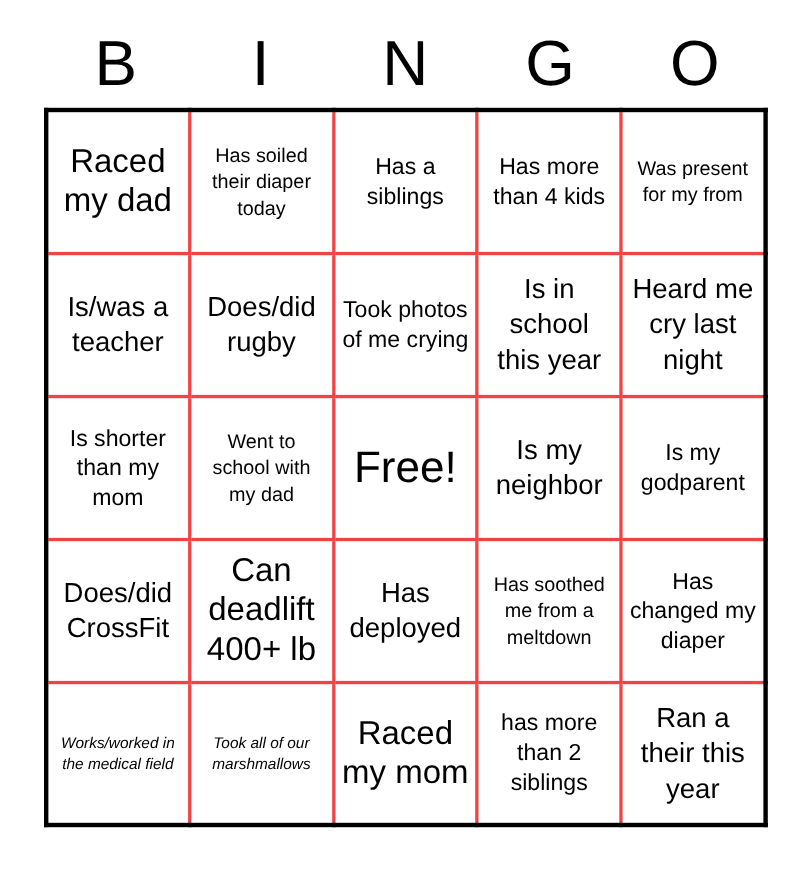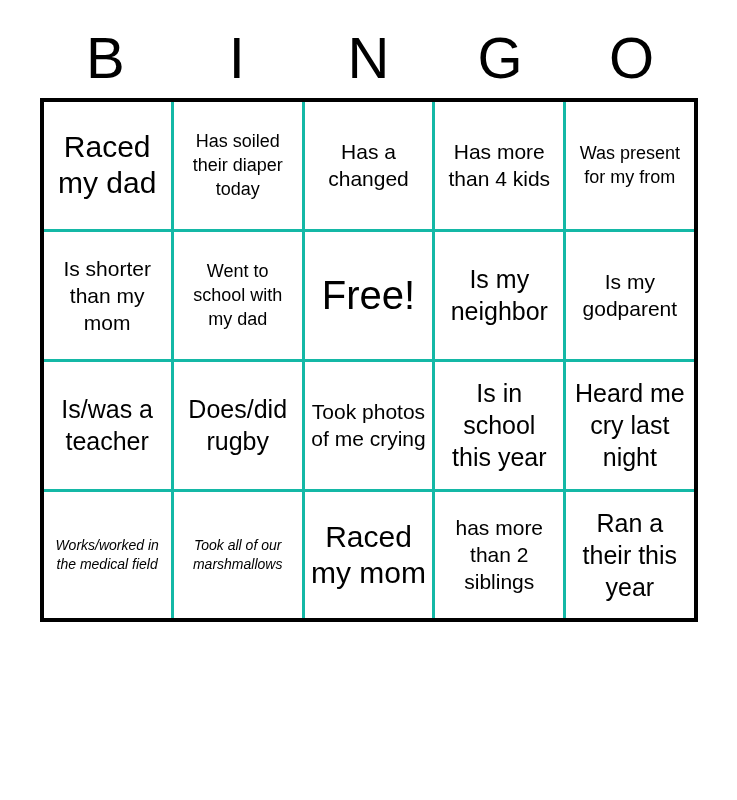--- a/index.html
+++ b/index.html
@@ -41,21 +41,21 @@
     width: 658px;
     margin: 8px auto 0 auto;
   }
   table.bingo {
     border-collapse: collapse;
     width: 658px;
     table-layout: fixed;
     border: 4px solid #000000;
   }
   table.bingo td {
-    border: 3px solid #14b8a6;
+    border: 3px solid #ef4444;
     width: 20%;
     height: 130px;
     text-align: center;
     vertical-align: middle;
     padding: 2px 5px;
     box-sizing: border-box;
     font-family: "Liberation Sans", sans-serif;
     overflow: hidden;
   }
   
@@ -78,37 +78,44 @@
     <div class="header-cell">G</div>
     <div class="header-cell">O</div>
   </div>
 
   <div class="grid-wrap">
     <table class="bingo">
       <tbody>
           <tr>
         <td class="fs-xl">Raced my dad</td>
         <td class="fs-s">Has soiled their diaper today</td>
-        <td class="fs-m">Has a changed</td>
+        <td class="fs-m">Has a siblings</td>
         <td class="fs-m">Has more than 4 kids</td>
         <td class="fs-s">Was present for my from</td>
+      </tr>
+      <tr>
+        <td class="fs-l">Is/was a teacher</td>
+        <td class="fs-l">Does/did rugby</td>
+        <td class="fs-m">Took photos of me crying</td>
+        <td class="fs-l">Is in school this year</td>
+        <td class="fs-l">Heard me cry last night</td>
       </tr>
       <tr>
         <td class="fs-m">Is shorter than my mom</td>
         <td class="fs-s">Went to school with my dad</td>
         <td class="fs-free">Free!</td>
         <td class="fs-l">Is my neighbor</td>
         <td class="fs-m">Is my godparent</td>
       </tr>
       <tr>
-        <td class="fs-l">Is/was a teacher</td>
-        <td class="fs-l">Does/did rugby</td>
-        <td class="fs-m">Took photos of me crying</td>
-        <td class="fs-l">Is in school this year</td>
-        <td class="fs-l">Heard me cry last night</td>
+        <td class="fs-l">Does/did CrossFit</td>
+        <td class="fs-xl">Can deadlift 400+ lb</td>
+        <td class="fs-l">Has deployed</td>
+        <td class="fs-s">Has soothed me from a meltdown</td>
+        <td class="fs-m">Has changed my diaper</td>
       </tr>
       <tr>
         <td class="fs-xs">Works/worked in the medical field</td>
         <td class="fs-xs">Took all of our marshmallows</td>
         <td class="fs-xl">Raced my mom</td>
         <td class="fs-m">has more than 2 siblings</td>
         <td class="fs-l">Ran a their this year</td>
       </tr>
     </tbody>
       </table>

